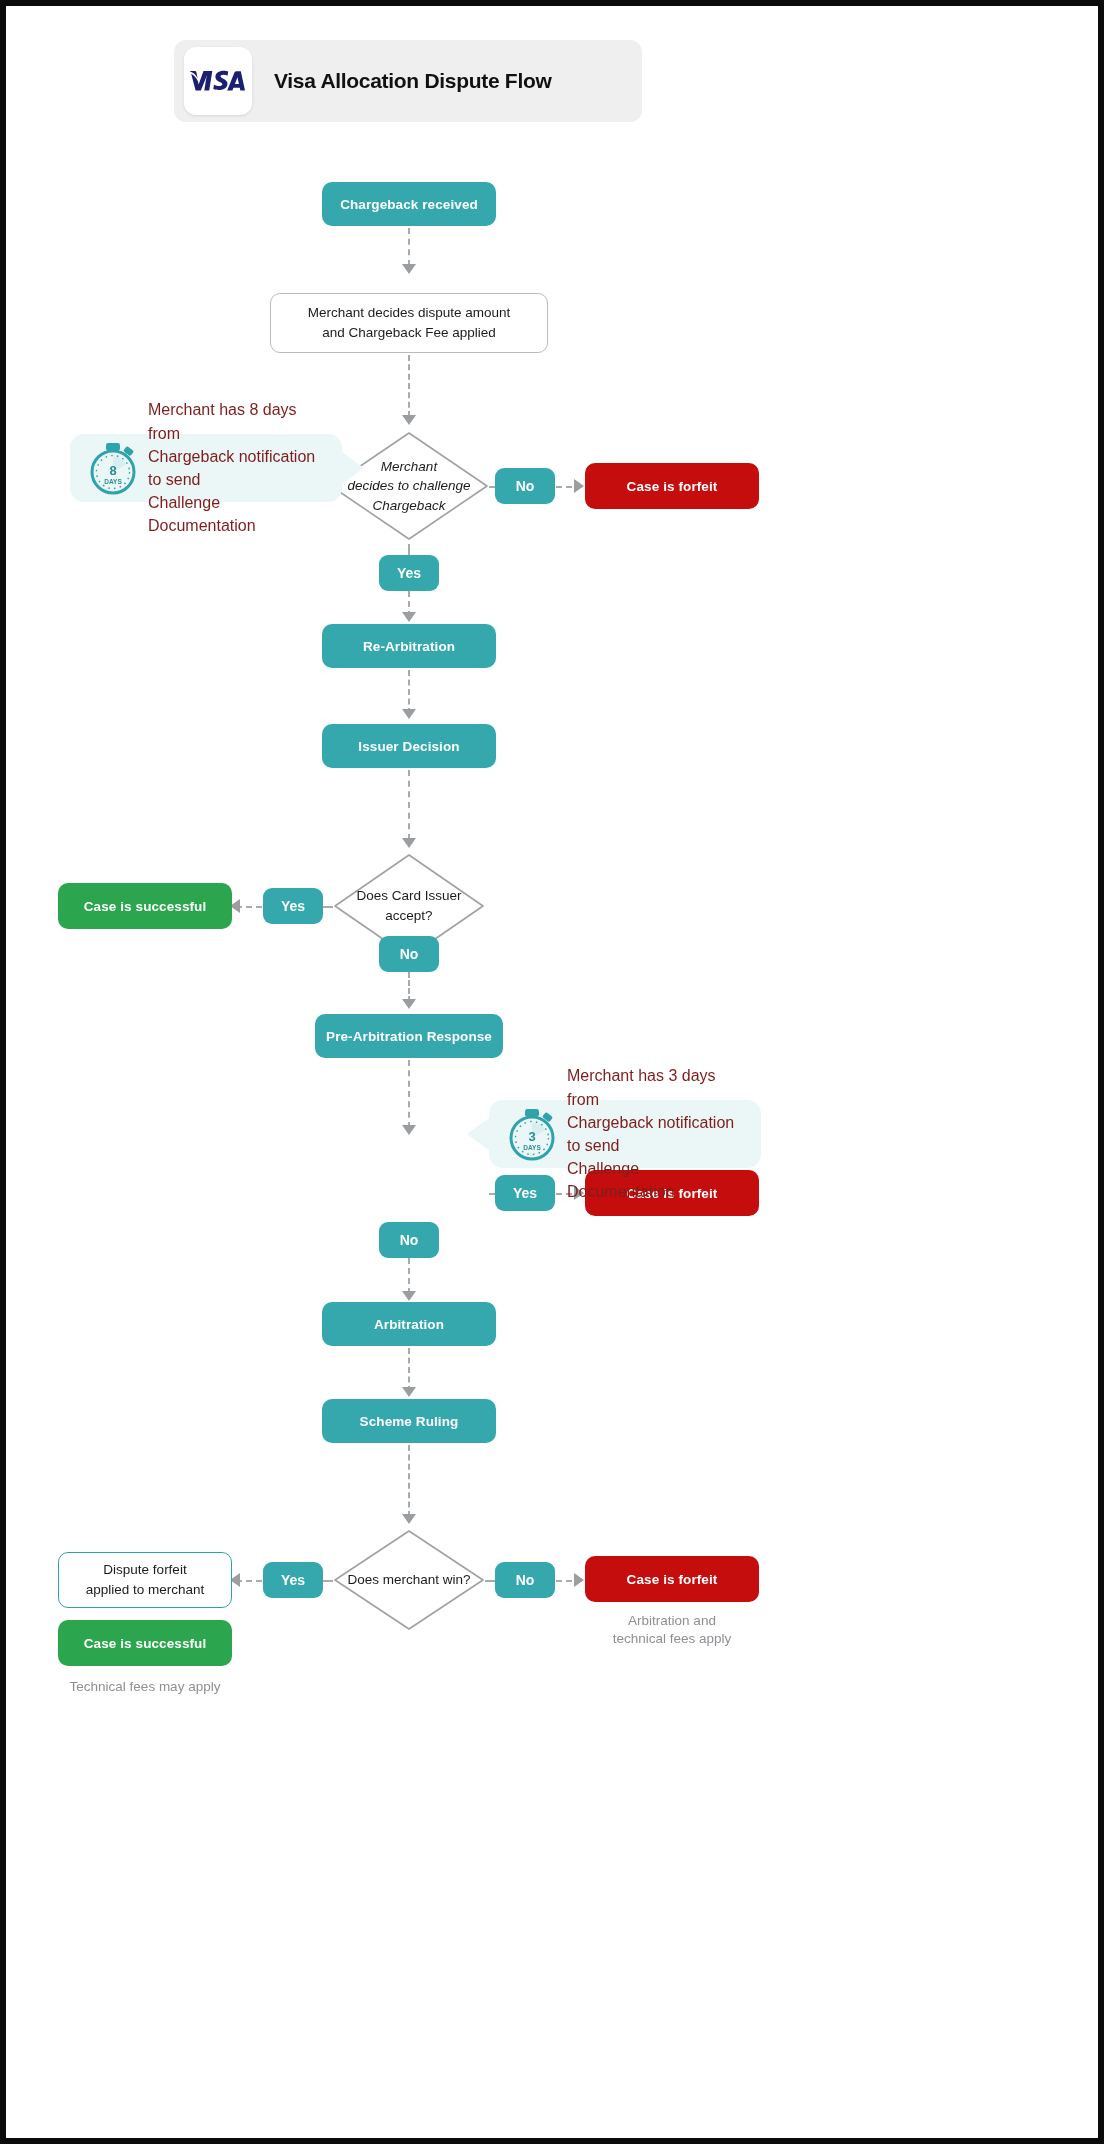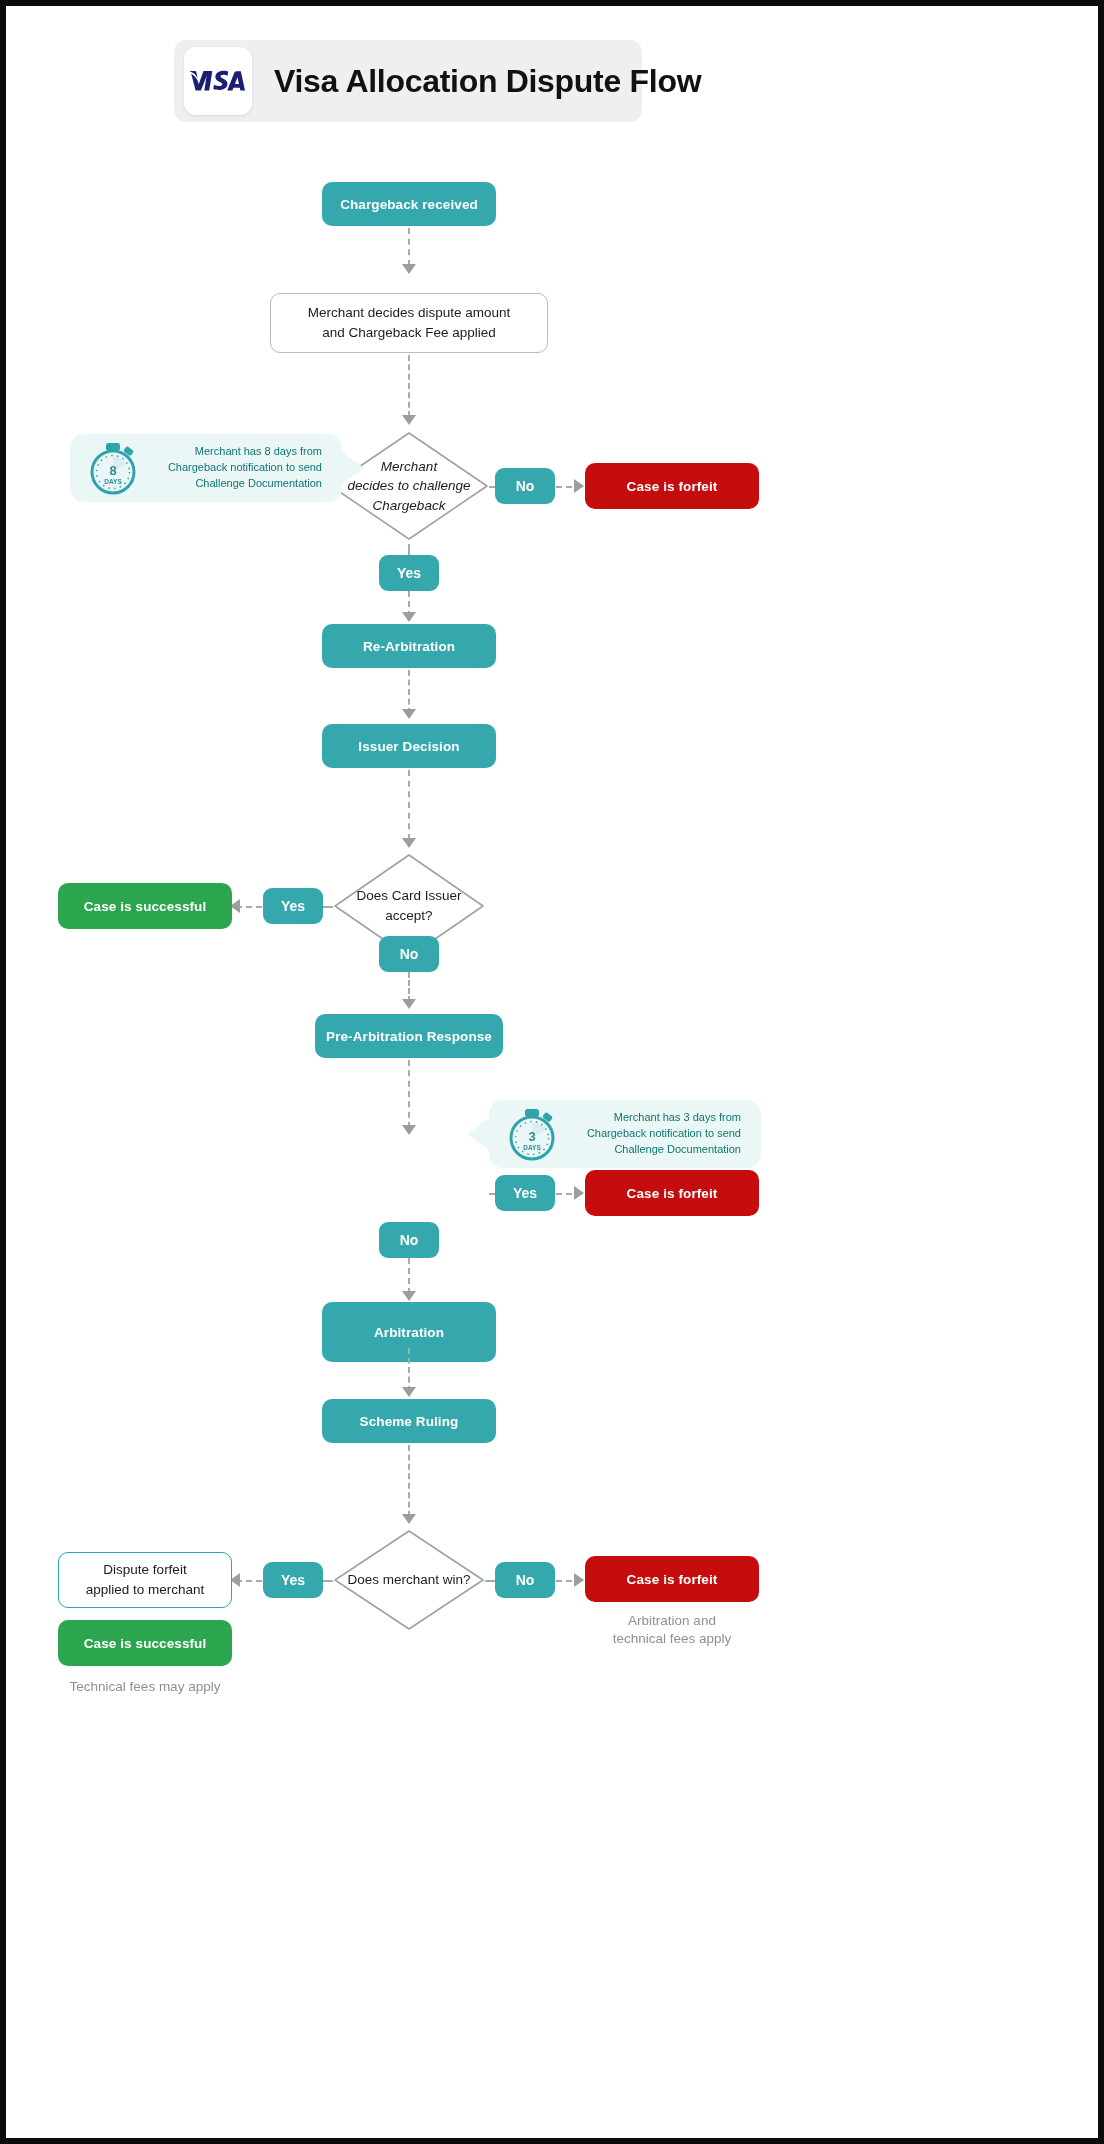--- a/index.html
+++ b/index.html
@@ -41,21 +41,21 @@
     width:68px;height:68px;
     background:#ffffff;
     border-radius:12px;
     display:flex;align-items:center;justify-content:center;
     box-shadow:0 1px 3px rgba(0,0,0,.10);
     flex:0 0 auto;
   }
   .visa-tile svg{display:block;}
   .header-title{
     margin-left:22px;
-    font-size:32px;
+    font-size:21px;
     font-weight:bold;
     color:#111111;
     letter-spacing:-0.3px;
     white-space:nowrap;
   }
 
   
   .pill{
     border-radius:10px;
     font-size:13.5px;
@@ -144,23 +144,23 @@
     position:absolute;
     background:#ebf6f6;
     border-radius:14px;
     display:flex;align-items:center;
     box-sizing:border-box;
     padding:10px 14px;
   }
   .callout .watch{flex:0 0 auto;width:58px;height:58px;}
   .callout .ctext{
     flex:1 1 auto;
-    text-align:right;
-    font-size:11px;
-    color:#0f766e;
+    text-align:left;
+    font-size:16px;
+    color:#7f1d1d;
     line-height:1.45;
     padding:0 6px;
   }
   .tail{
     position:absolute;
     width:0;height:0;
   }
   .tail-right{
     border-top:16px solid transparent;
     border-bottom:16px solid transparent;
@@ -341,21 +341,21 @@
       <div>Merchant has 3 days from</div>
       <div>Chargeback notification to send</div>
       <div>Challenge Documentation</div>
     </div>
   </div>
   <div class="tail tail-left" style="left:461px;top:1112px;"></div>
 
   <div class="vline" style="left:402px;top:1252px;height:36px;"></div>
   <div class="arrow-down" style="left:396px;top:1285px;"></div>
 
-  <div class="node pill teal" style="left:316px;top:1296px;width:174px;height:60px;">
+  <div class="node pill teal" style="left:316px;top:1296px;width:174px;height:44px;">
     <span>Arbitration</span>
   </div>
 
   <div class="vline" style="left:402px;top:1342px;height:44px;"></div>
   <div class="arrow-down" style="left:396px;top:1381px;"></div>
 
   <div class="node pill teal" style="left:316px;top:1393px;width:174px;height:44px;">
     <span>Scheme Ruling</span>
   </div>
 

